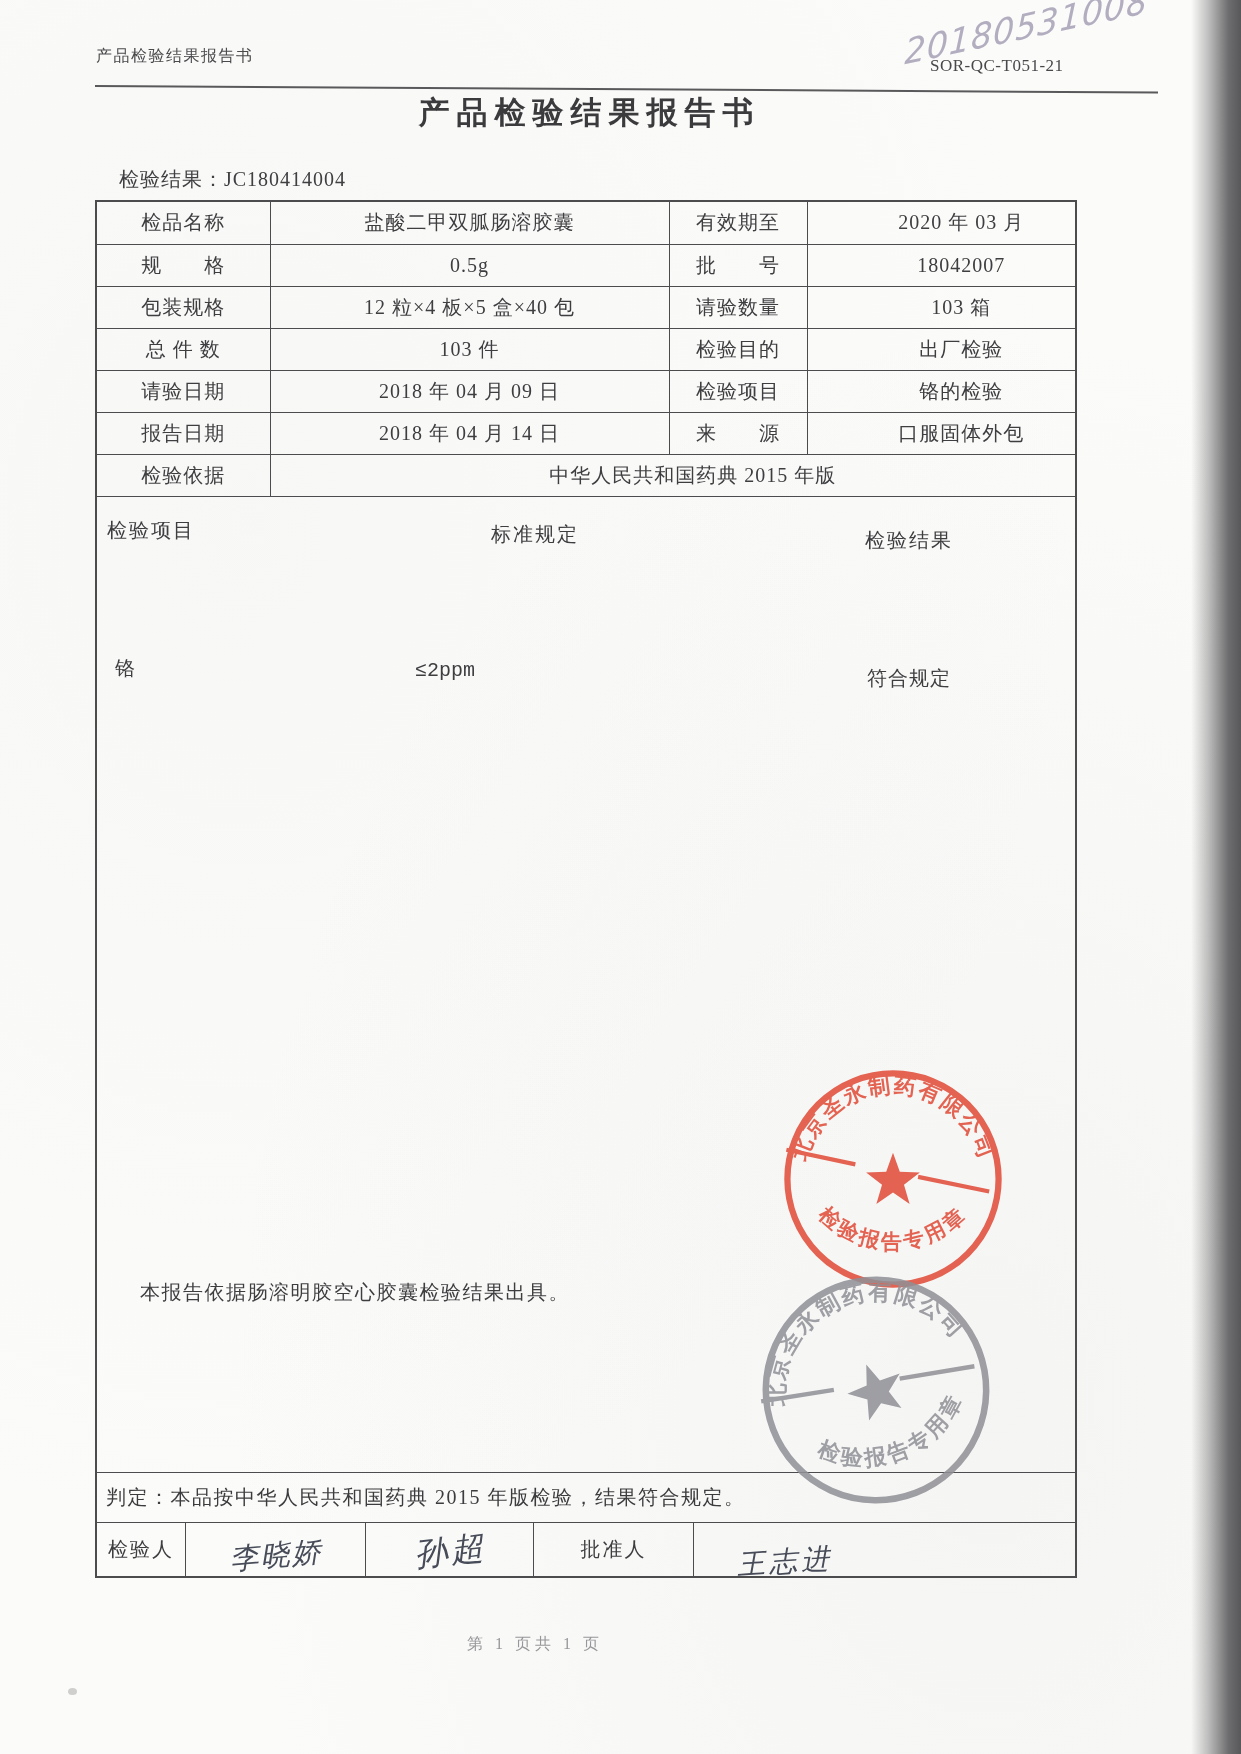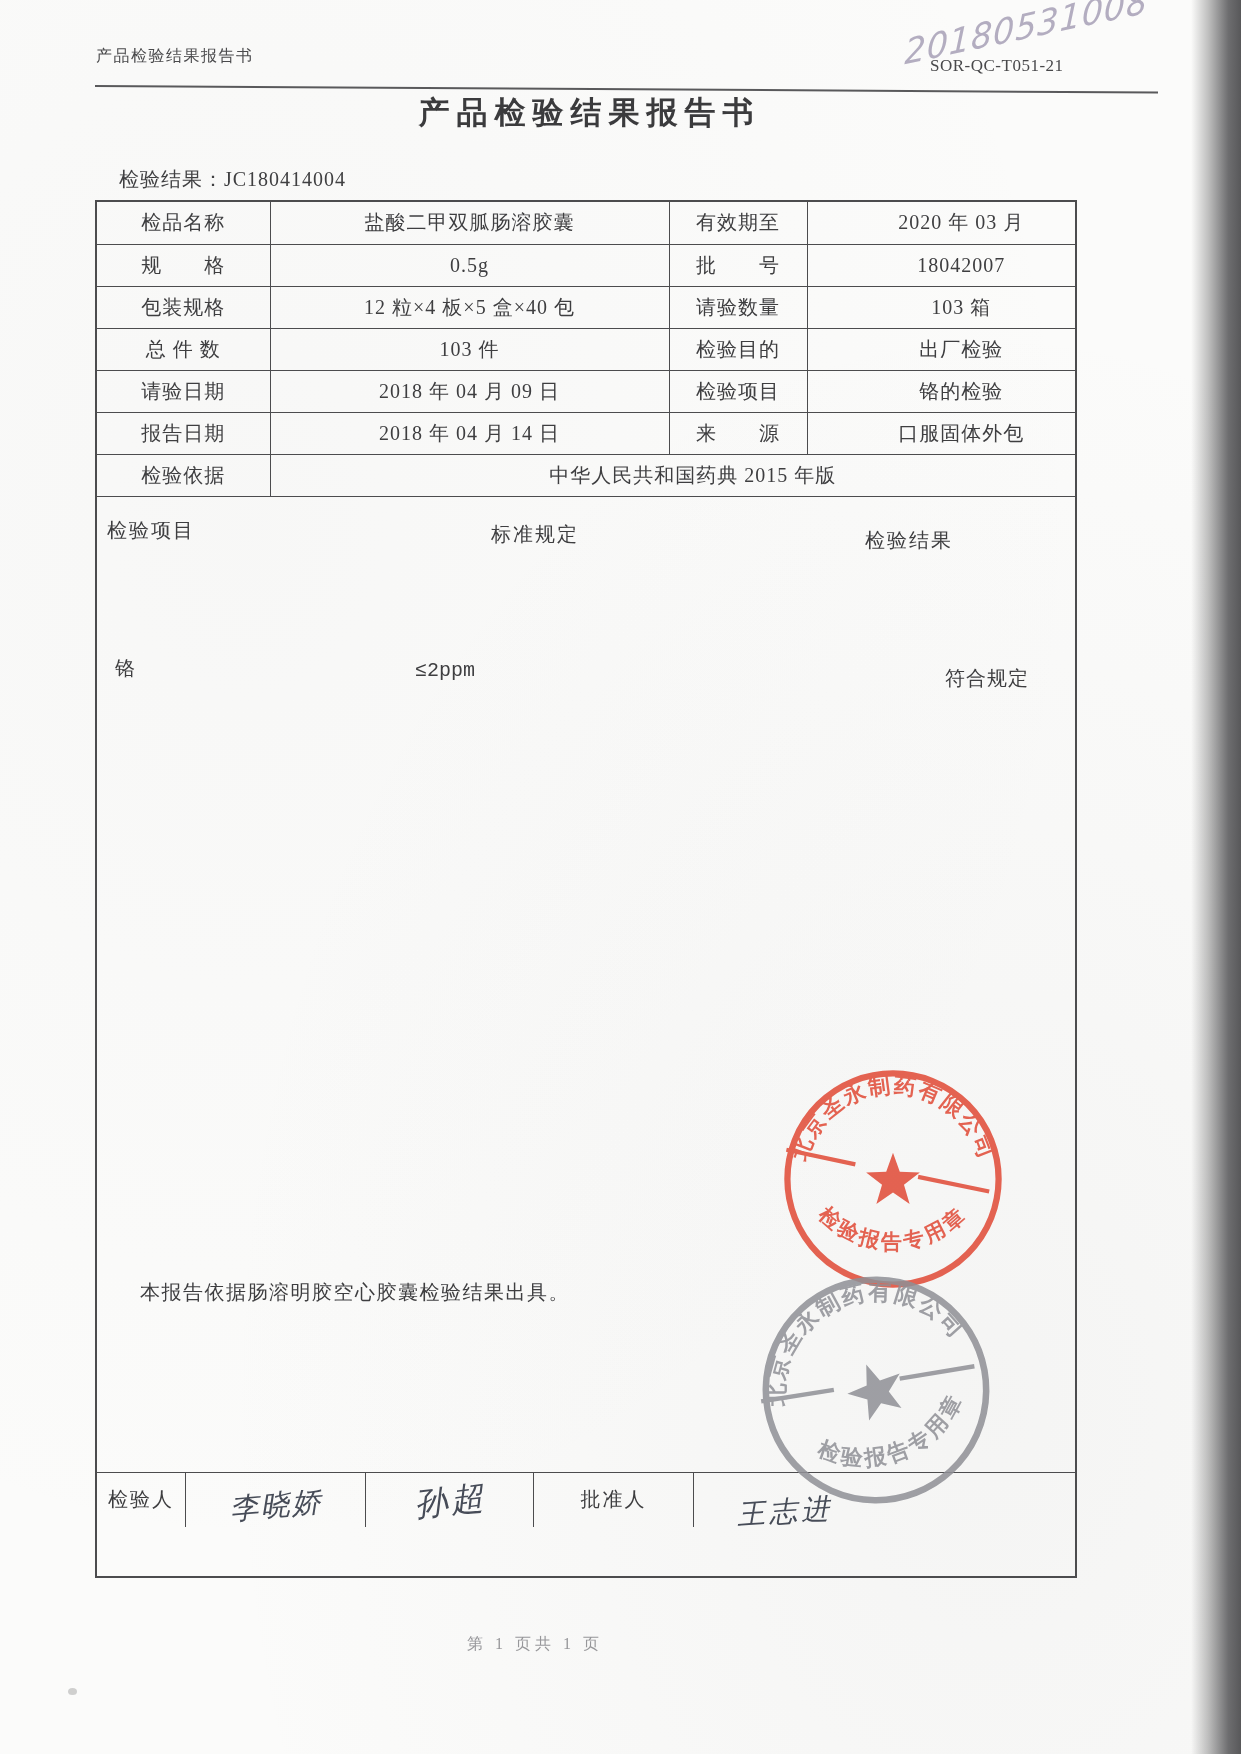--- a/index.html
+++ b/index.html
@@ -39,21 +39,21 @@
   table.info tr:first-child td { border-top:none; }
   .col-l1 { width:173px; } .col-v1 { width:399px; } .col-l2 { width:138px; } .col-v2 { width:268px; }
 
   .results { position:relative; height:975px; font-size:20px; color:#3e3e40; }
   .results .abs { position:absolute; white-space:nowrap; }
   .rh-item { left:10px; top:20px; letter-spacing:2px; }
   .rh-std  { left:318px; top:24px; width:240px; text-align:center; letter-spacing:2px; }
   .rh-res  { left:692px; top:30px; width:240px; text-align:center; letter-spacing:2px; }
   .rr-item { left:18px; top:158px; }
   .rr-std  { left:318px; top:162px; width:240px; text-align:left; font-family:Liberation Mono, monospace; }
-  .rr-res  { left:692px; top:168px; width:240px; text-align:right; letter-spacing:1px; }
+  .rr-res  { left:692px; top:168px; width:240px; text-align:center; letter-spacing:1px; }
   .note    { left:43px; top:782px; letter-spacing:1.5px; }
 
   .stamp { position:absolute; z-index:3; }
   .stamp-red  { left:681px; top:567px; width:230px; height:230px; color:#e25340; opacity:.9; }
   .stamp-gray { left:659px; top:773px; width:240px; height:240px; color:#8f9096; opacity:.85; transform:rotate(-21deg); }
 
   .judgement { height:50px; border-top:1.5px solid #4c4c4e; display:flex; align-items:center; padding-left:9px; font-size:20px; letter-spacing:1.5px; color:#3c3c3e; }
 
   .sign-row { display:flex; height:55px; border-top:1.5px solid #4c4c4e; font-size:20px; }
   .sign-row .cell { display:flex; align-items:center; justify-content:center; border-left:1.5px solid #4c4c4e; overflow:visible; }
@@ -172,20 +172,21 @@
         </text>
         <polygon fill="currentColor" points="110,85 116.5,103.1 135.7,103.7 120.5,115.4 125.9,133.8 110,123 94.1,133.8 99.5,115.4 84.3,103.7 103.5,103.1"></polygon>
         <line x1="8" y1="82" x2="74" y2="96" stroke="currentColor" stroke-width="4"></line>
         <line x1="134" y1="108" x2="202" y2="122" stroke="currentColor" stroke-width="4"></line>
         <text font-size="20" fill="currentColor" letter-spacing="3" font-weight="bold">
           <textPath href="#arcBot2" startOffset="50%" text-anchor="middle">检验报告专用章</textPath>
         </text>
       </svg>
     </div>
 
+    <div class="judgement">判定：本品按中华人民共和国药典 2015 年版检验，结果符合规定。</div>
 
     <div class="sign-row">
       <div class="cell c1 sign-label">检验人</div>
       <div class="cell c2">
           <span class="handwriting sig-1">李晓娇</span>
         </div>
       <div class="cell c4">
           <span class="handwriting sig-2">孙超</span>
         </div>
       <div class="cell c5 sign-label">批准人</div>

